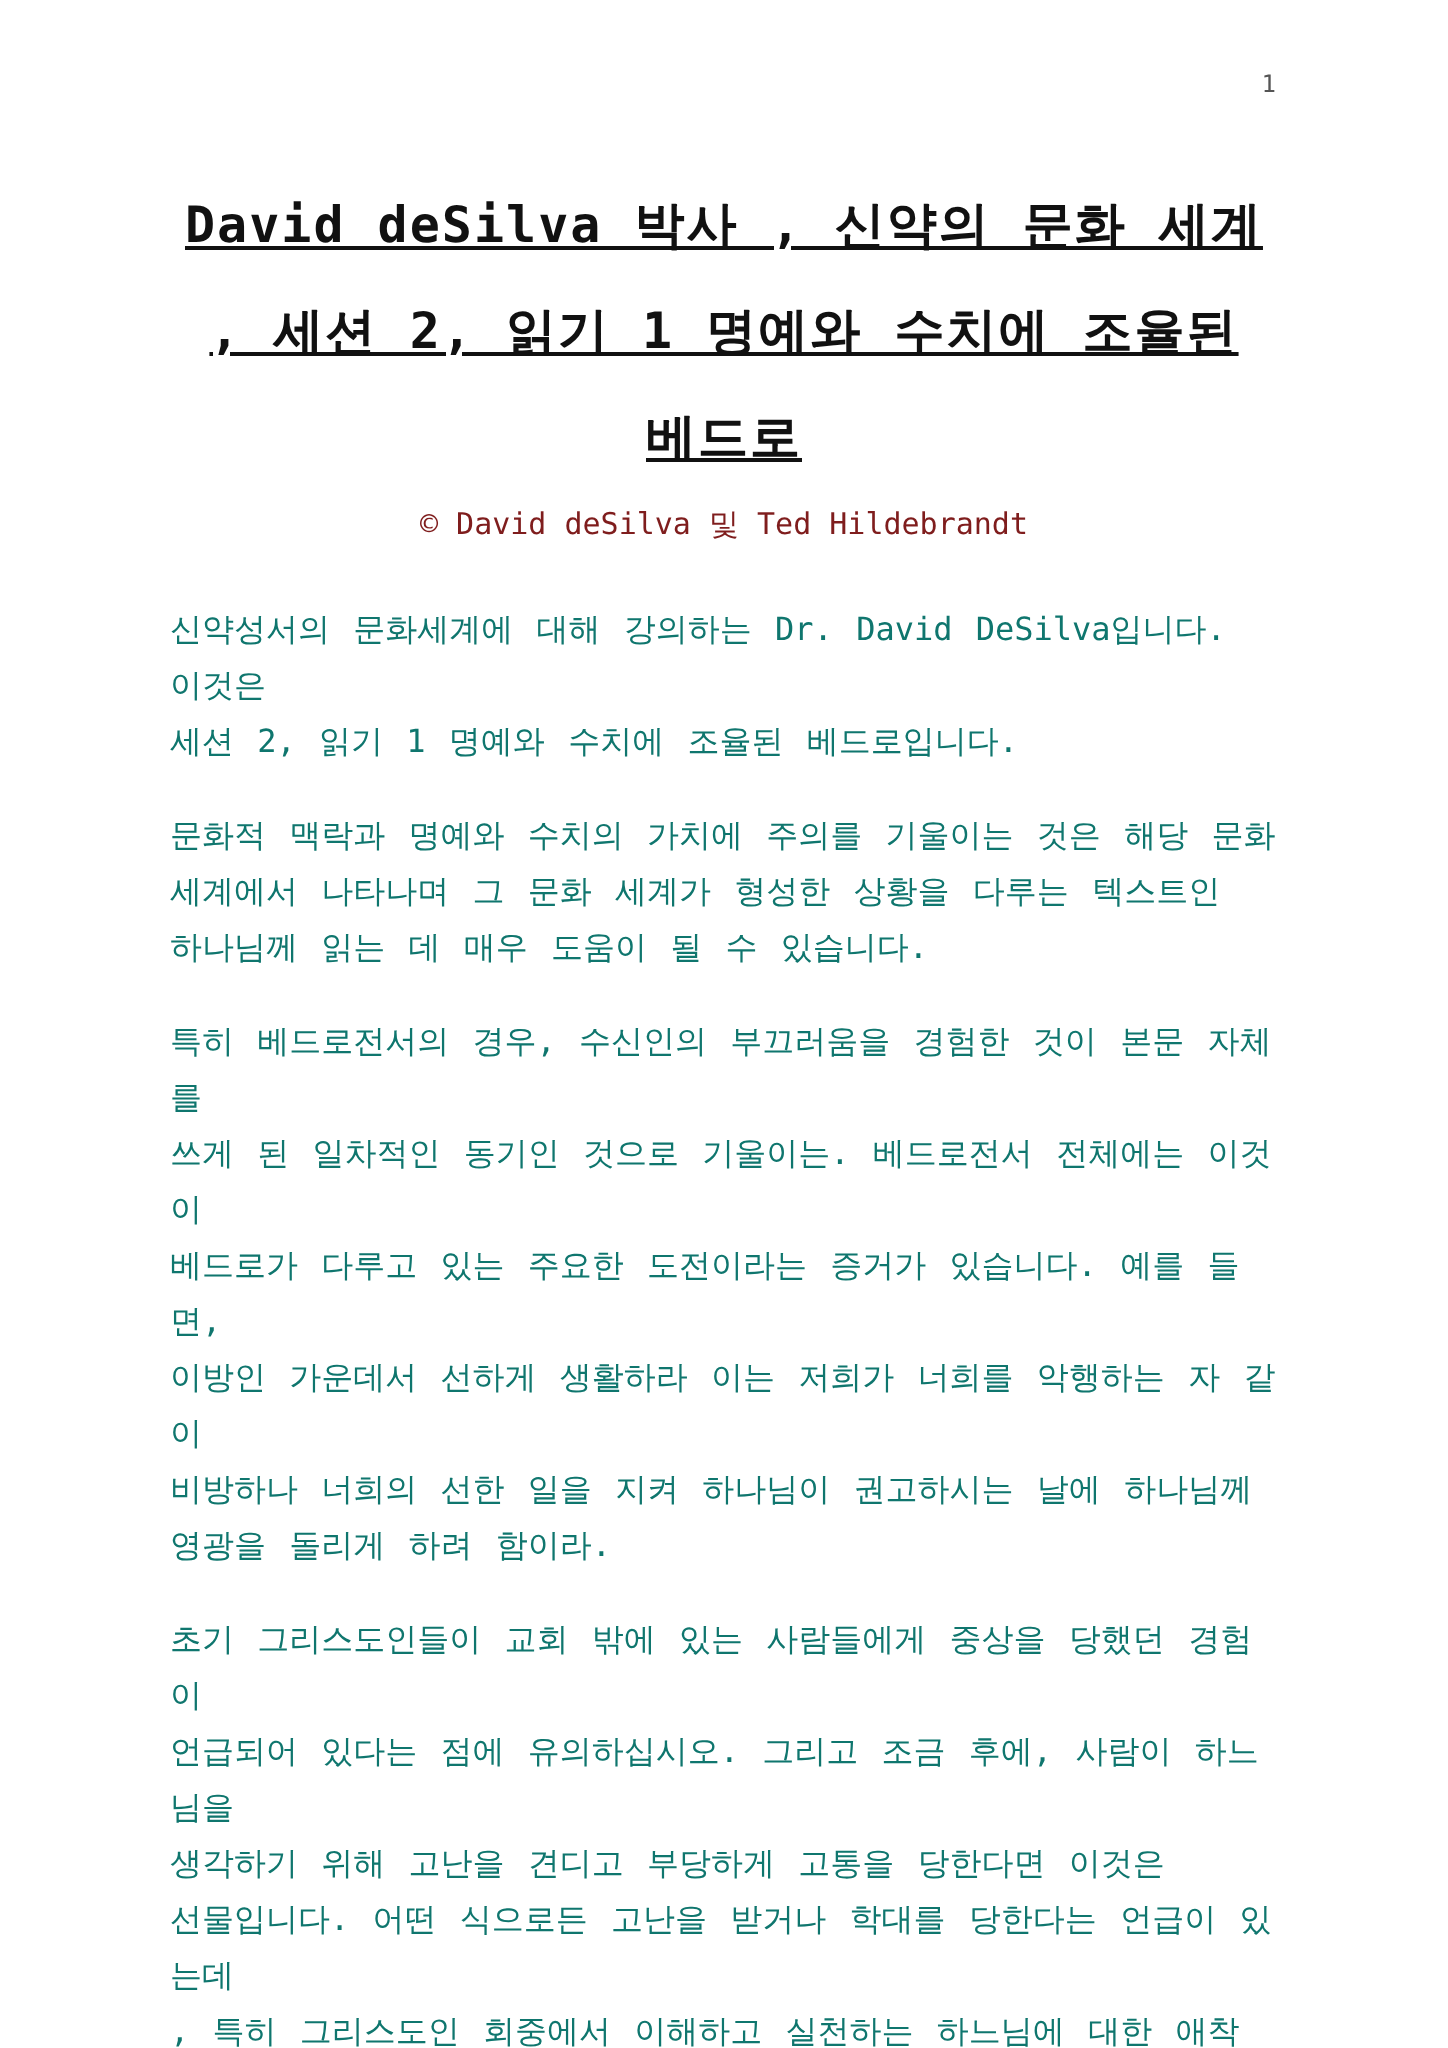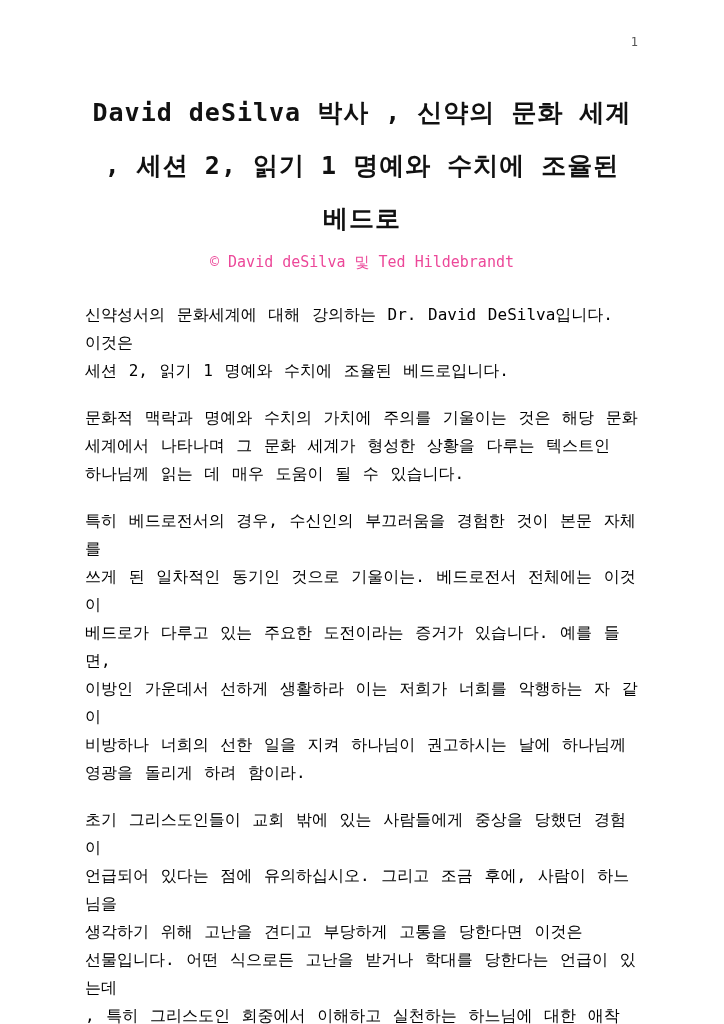--- a/index.html
+++ b/index.html
@@ -28,38 +28,39 @@
   }
   .title-block {
     margin: 86px 60px 0 60px;
     text-align: center;
     font-size: 25px;
     font-weight: bold;
     line-height: 53px;
     letter-spacing: 1px;
     white-space: pre-line;
     color: #111111;
+    text-decoration: underline;
   }
   .copyright-line {
     margin: 6px 60px 0 60px;
     text-align: center;
     font-size: 15px;
-    color: #ec4899;
+    color: #7f1d1d;
     line-height: 22px;
   }
   .body-text {
     margin: 28px 84px 0 85px;
   }
   .paragraph {
     font-size: 16px;
     line-height: 28px;
     white-space: pre-line;
     word-spacing: 2px;
     margin: 0 0 19px 0;
-    color: #000000;
+    color: #0f766e;
   }
 </style>
 </head>
 <body>
 
 <div class="page">
 
   <div class="page-number">1</div>
 
   <div class="title-block">David deSilva 박사 , 신약의 문화 세계

